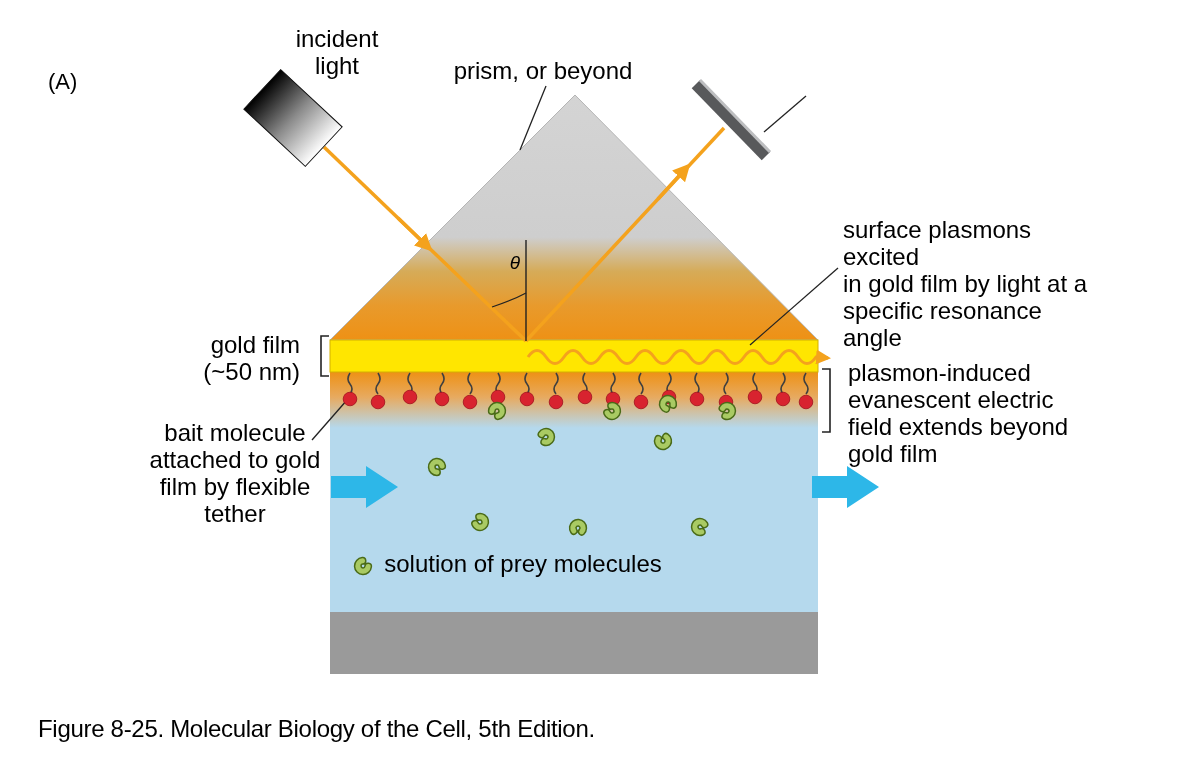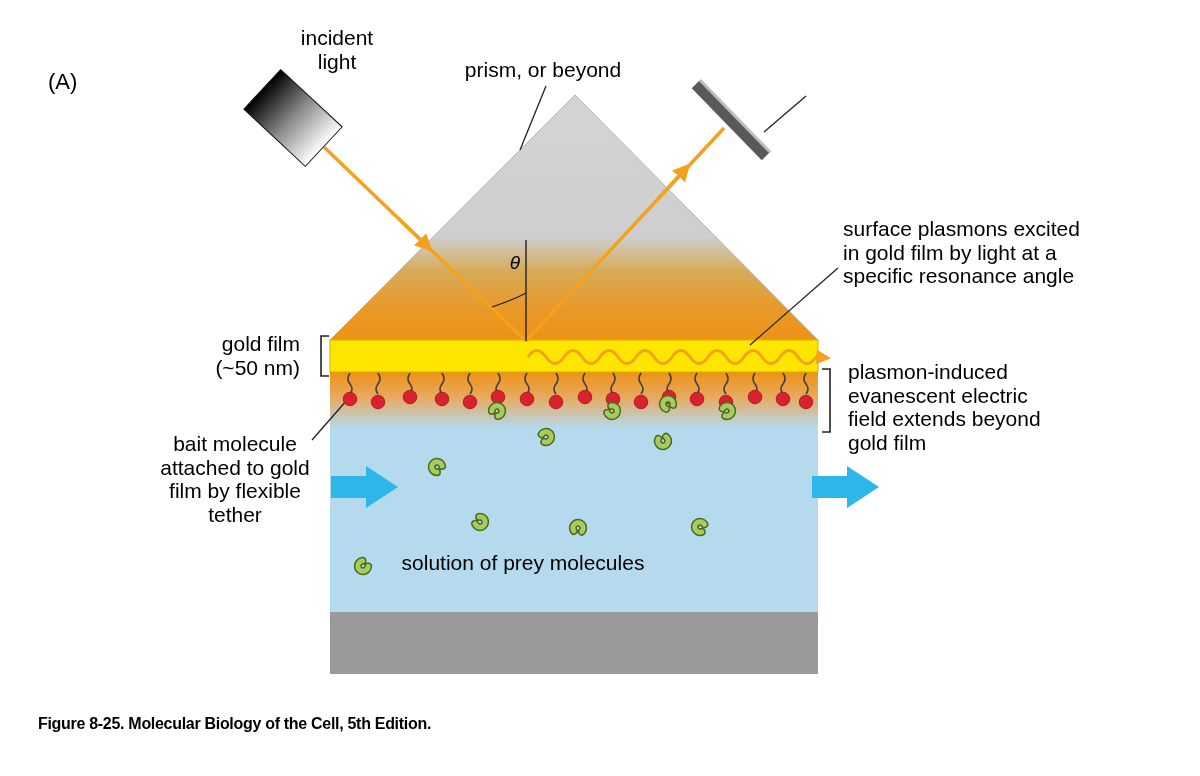--- a/index.html
+++ b/index.html
@@ -8,34 +8,34 @@
     width: 1200px;
     height: 776px;
     background: #ffffff;
     font-family: "Liberation Sans", sans-serif;
     overflow: hidden;
   }
   .stage svg { position: absolute; left: 0; top: 0; }
   .lbl {
     position: absolute;
     white-space: pre-line;
-    font-size: 21px;
+    font-size: 24px;
     line-height: 1.12;
     color: #000;
   }
   .center { text-align: center; }
   .right  { text-align: right; }
   .panel-label { font-size: 22px; }
   .theta { font-size: 19px; font-style: italic; }
   .caption {
     position: absolute;
     left: 38px;
     top: 715px;
-    font-size: 16px;
-    font-weight: bold;
+    font-size: 24px;
+    font-weight: normal;
     letter-spacing: -0.3px;
     white-space: nowrap;
     color: #000;
   }
 </style>
 </head>
 <body>
 
 <div class="stage">
 
@@ -235,21 +235,21 @@
 
   <div class="lbl" style="left:843px; top:217px; width:260px;">surface plasmons excited
 in gold film by light at a
 specific resonance angle</div>
 
   <div class="lbl" style="left:848px; top:360px; width:235px;">plasmon-induced
 evanescent electric
 field extends beyond
 gold film</div>
 
-  <div class="lbl center" style="left:145px; top:420px; width:180px;margin-top:12px;">bait molecule
+  <div class="lbl center" style="left:145px; top:420px; width:180px;">bait molecule
 attached to gold
 film by flexible
 tether</div>
 
   <div class="lbl center" style="left:373px; top:551px; width:300px;">solution of prey molecules</div>
 
   <div class="caption">Figure 8-25. Molecular Biology of the Cell, 5th Edition.</div>
 </div>
 
 </body></html>

